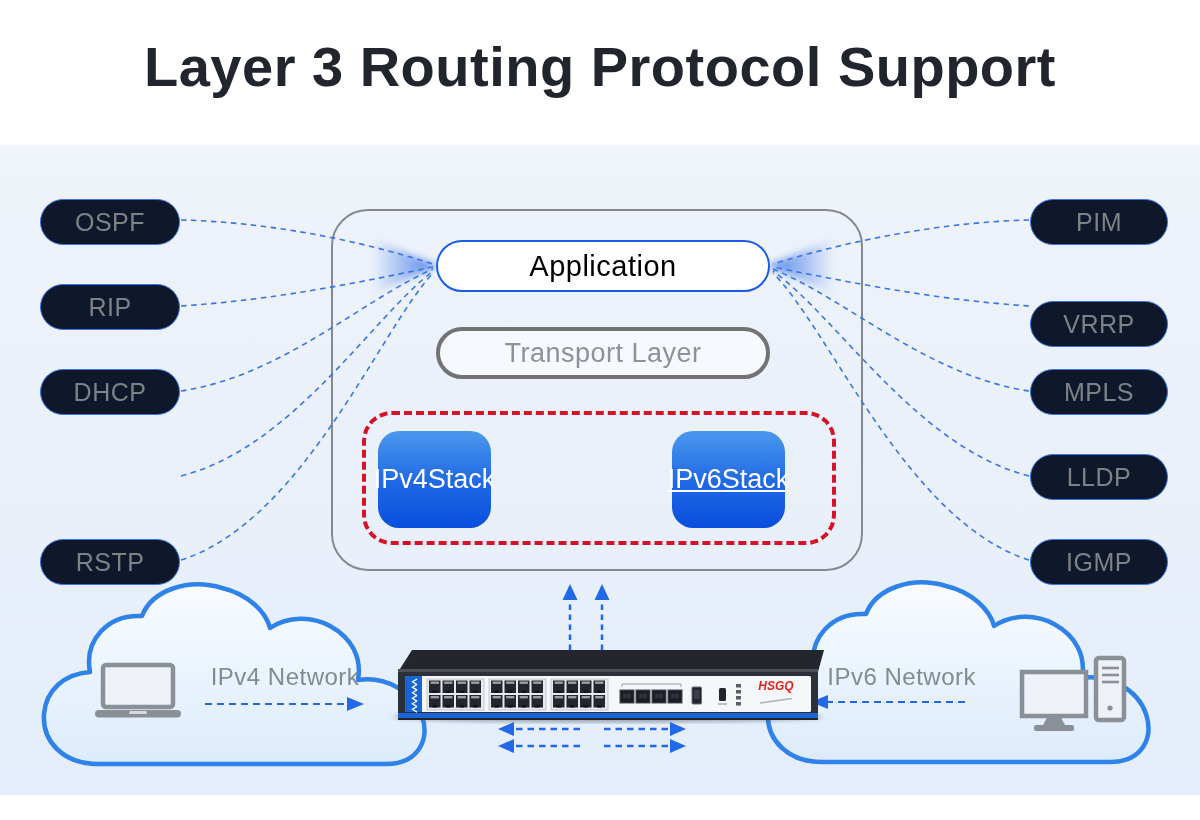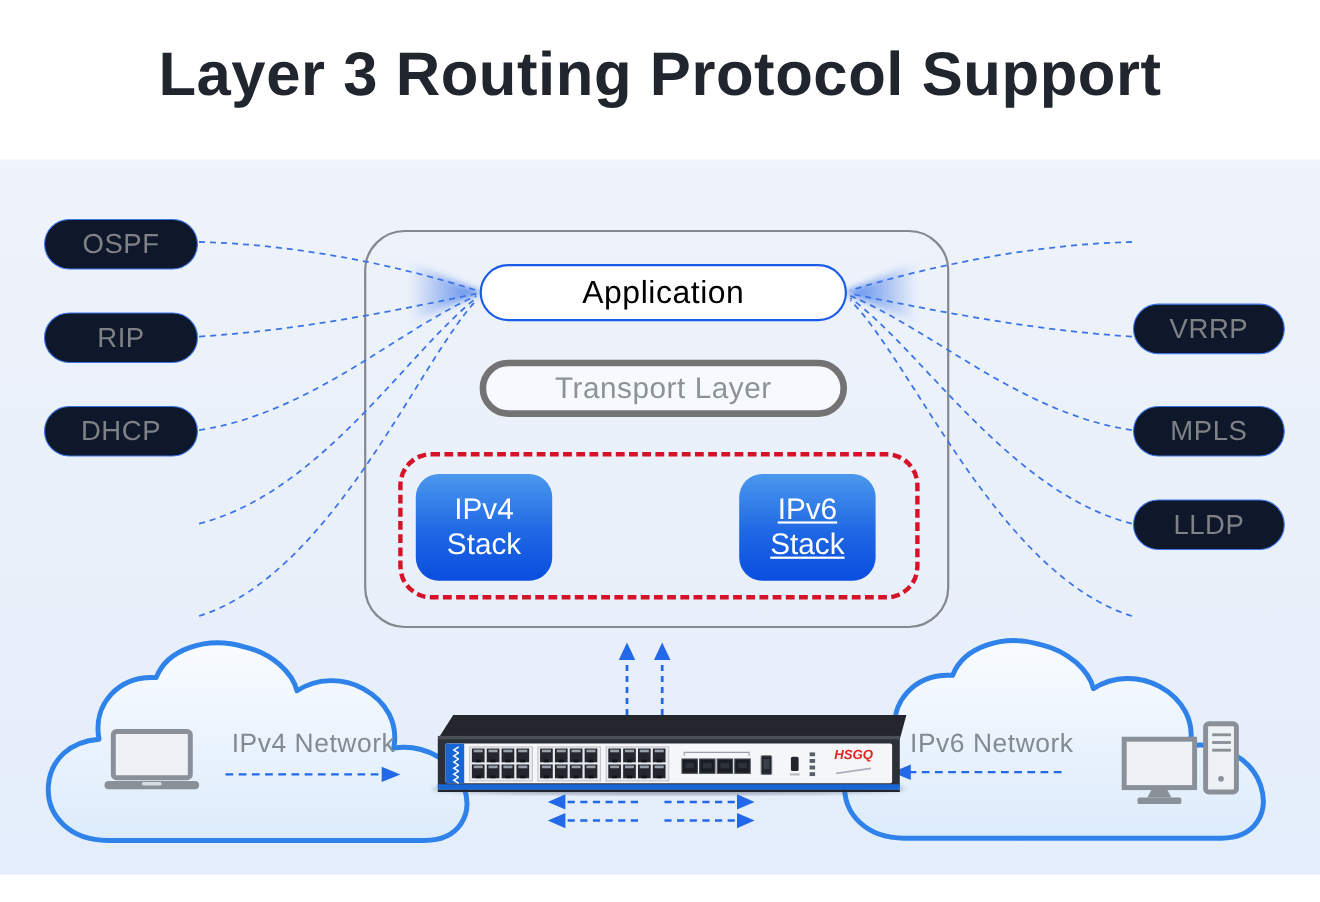--- a/index.html
+++ b/index.html
@@ -18,31 +18,31 @@
           border-radius:23px; display:flex; align-items:center; justify-content:center;
           font-size:25px; color:#7e8286; letter-spacing:0.5px; }
   .pill.left  { left:40px;  width:140px; }
   .pill.right { left:1030px; width:138px; }
 
   .app-pill { position:absolute; left:436px; top:240px; width:334px; height:52px;
               background:#ffffff; border:2.5px solid #1a5ce8; border-radius:27px;
               display:flex; align-items:center; justify-content:center;
               font-size:29px; color:#000000; letter-spacing:0.5px; }
   .transport-pill { position:absolute; left:436px; top:327px; width:334px; height:52px;
-              background:rgba(255,255,255,0.55); border:6px solid #737373; border-radius:27px;
+              background:rgba(255,255,255,0.55); border:4px solid #737373; border-radius:27px;
               display:flex; align-items:center; justify-content:center;
               font-size:27px; color:#8d9297; letter-spacing:0.5px; }
 
   .red-dashed { position:absolute; left:362px; top:411px; width:474px; height:134px;
               border:4px dashed #d51228; border-radius:30px; }
 
-  .stack-box { position:absolute; width:124px; height:97px; border-radius:21px;
+  .stack-box { position:absolute; width:113px; height:97px; border-radius:21px;
               background:linear-gradient(180deg,#4b98ed 0%, #1e67e4 55%, #0a4ede 100%);
               color:#ffffff; font-size:27px; line-height:1.17; text-align:right;
-              display:flex; flex-direction:column; align-items:center; justify-content:center; }
+              display:flex; flex-direction:row; align-items:center; justify-content:center; }
   .stack-box.v4 { left:378px; top:431px; }
   .stack-box.v6 { left:672px; top:431px;text-decoration:underline; }
 
   .cloud-label { position:absolute; font-size:24px; color:#828a92; letter-spacing:0.5px; white-space:nowrap; }
   .cloud-label.v4 { left:200px; top:663px; width:170px; text-align:center; }
   .cloud-label.v6 { left:806px; top:663px; width:170px; text-align:right; }
 </style>
 </head>
 <body>
 
@@ -231,29 +231,38 @@
 
   <div class="pill left" style="top:199px">
       <span>OSPF</span>
     </div>
   <div class="pill left" style="top:284px">
       <span>RIP</span>
     </div>
   <div class="pill left" style="top:369px">
       <span>DHCP</span>
     </div>
-
-  <div class="pill right" style="top:276px">
+  <div class="pill left" style="top:539px">
+      <span>RSTP</span>
+    </div>
+
+  <div class="pill right" style="top:199px">
+      <span>PIM</span>
+    </div>
+  <div class="pill right" style="top:301px">
       <span>VRRP</span>
     </div>
   <div class="pill right" style="top:369px">
       <span>MPLS</span>
     </div>
   <div class="pill right" style="top:454px">
       <span>LLDP</span>
+    </div>
+  <div class="pill right" style="top:539px">
+      <span>IGMP</span>
     </div>
 
   <div class="app-pill">
     <span>Application</span>
   </div>
   <div class="transport-pill">
     <span>Transport Layer</span>
   </div>
   <div class="red-dashed"></div>
   <div class="stack-box v4">

